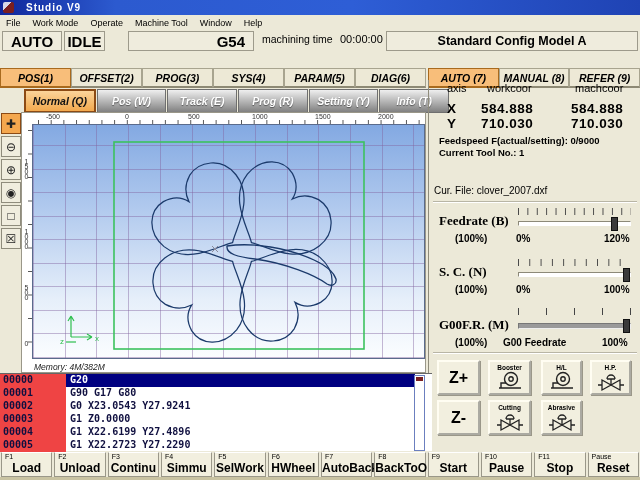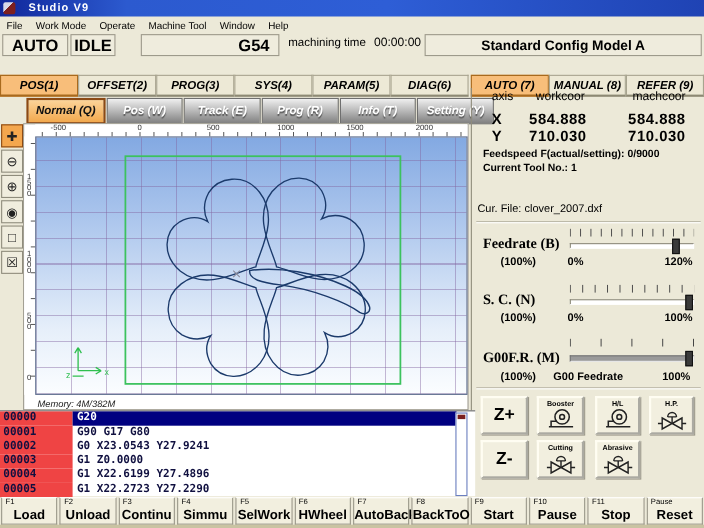--- a/index.html
+++ b/index.html
@@ -151,22 +151,22 @@
     <div class="tab active">AUTO (7)</div>
     <div class="tab">MANUAL (8)</div>
     <div class="tab">REFER (9)</div>
   </div>
 
   <div class="subrow">
     <div class="subtab active">Normal (Q)</div>
     <div class="subtab">Pos (W)</div>
     <div class="subtab">Track (E)</div>
     <div class="subtab">Prog (R)</div>
+    <div class="subtab">Setting (Y)</div>
     <div class="subtab">Info (T)</div>
-    <div class="subtab">Setting (Y)</div>
   </div>
 
   <div class="vtool">
     <div class="vbtn active">✚</div>
     <div class="vbtn">⊖</div>
     <div class="vbtn">⊕</div>
     <div class="vbtn">◉</div>
     <div class="vbtn">□</div>
     <div class="vbtn">☒</div>
   </div>

